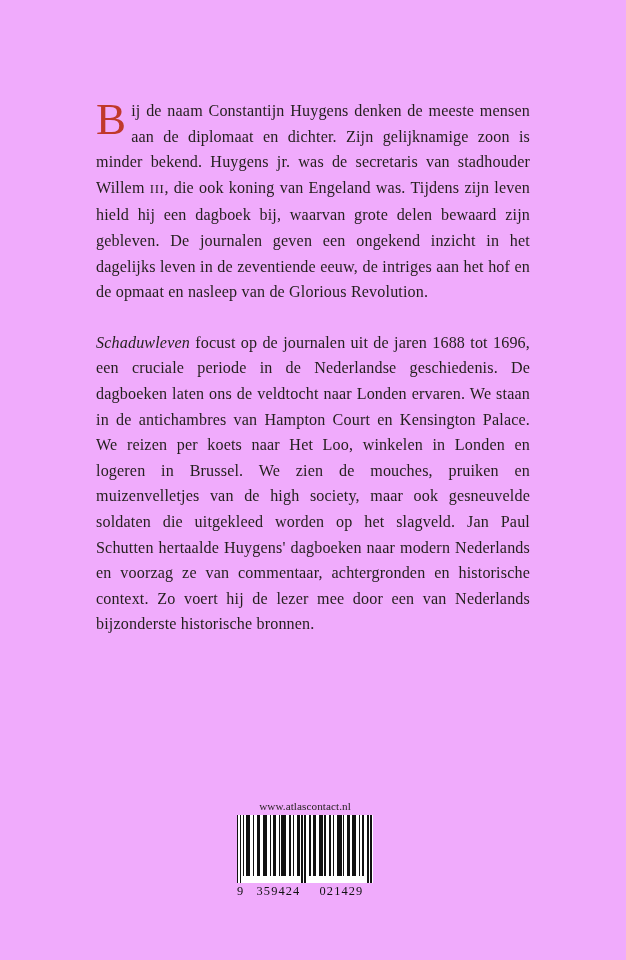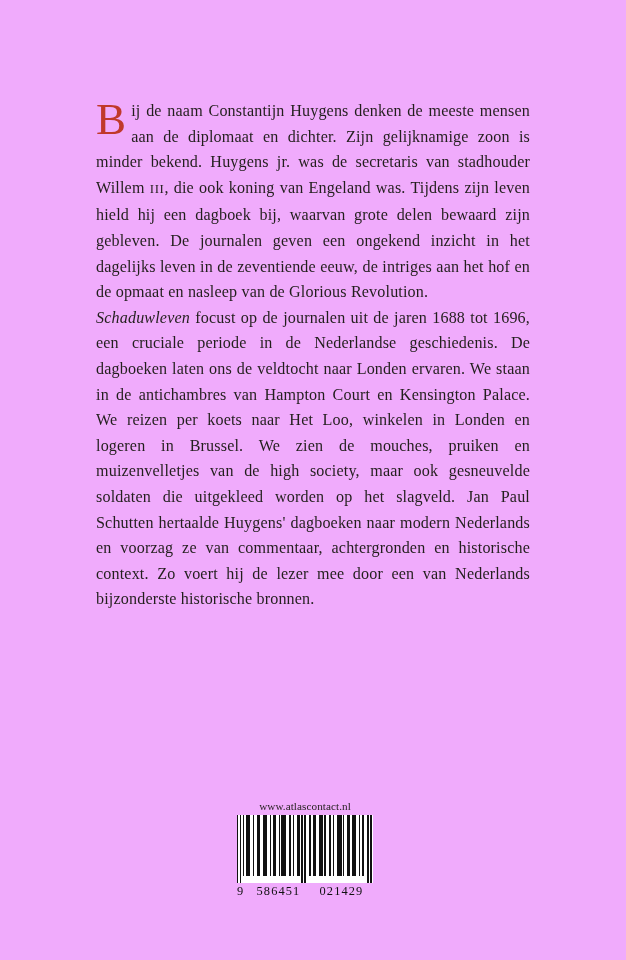--- a/index.html
+++ b/index.html
@@ -35,20 +35,21 @@
     line-height: 25.6px;
     text-align: justify;
     text-justify: inter-word;
     margin: 0;
     letter-spacing: 0.01em;
     -webkit-hyphens: none;
     hyphens: none;
   }
 
   .para + .para {
+    margin-top: 25px;
   }
 
   
   .para-first::first-letter {
     float: left;
     color: #c0392b;
     font-size: 45px;
     line-height: 38px;
     padding-right: 5px;
     padding-top: 2px;
@@ -164,20 +165,20 @@
           <rect x="85" y="0" width="1" height="61"></rect>
           <rect x="87" y="0" width="2" height="61"></rect>
 
           <rect x="91" y="0" width="1" height="68"></rect>
           <rect x="93" y="0" width="1" height="68"></rect>
         </g>
       </svg>
 
       <div class="isbn-digits">
         <span class="isbn-lead">9</span>
-        <span class="isbn-left">586451</span>
+        <span class="isbn-left">359424</span>
         <span class="isbn-right">021429</span>
       </div>
 
     </div>
   </div>
 
 </div>
 
 </body></html>

